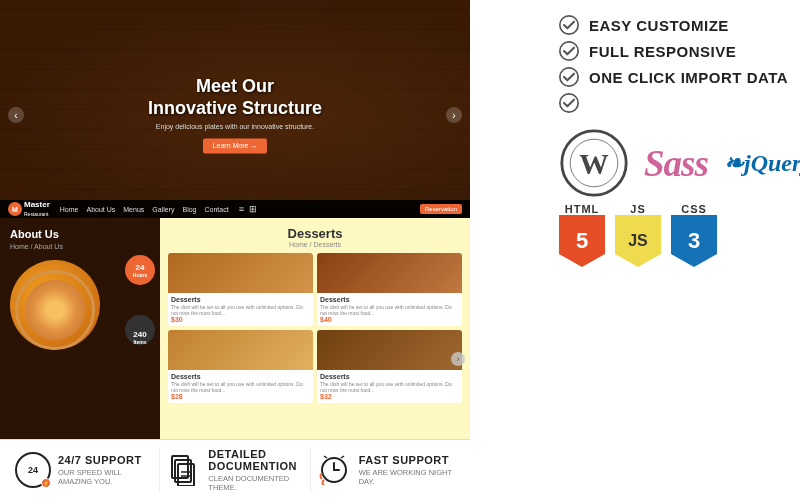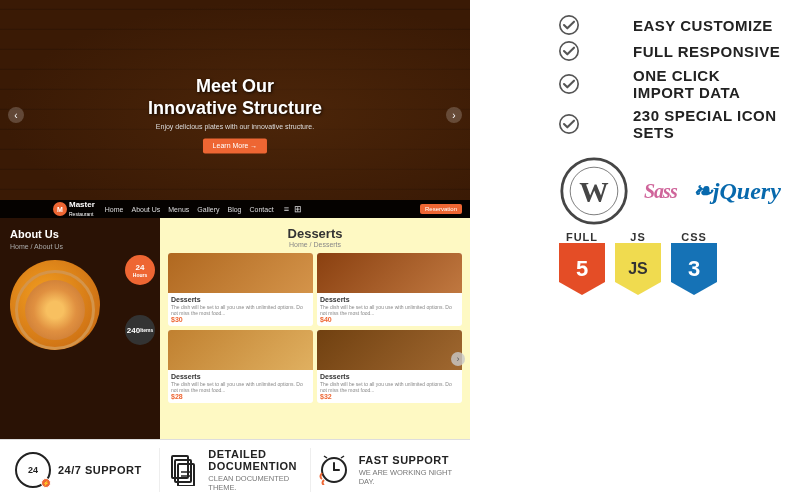--- a/index.html
+++ b/index.html
@@ -37,21 +37,20 @@
       padding: 0 8px;
       gap: 12px;
     }
     .nav-logo {
       color: #fff;
       font-size: 8px;
       font-weight: bold;
       display: flex;
       align-items: center;
       gap: 2px;
-      margin-left: 45px;
     }
     .nav-logo-icon {
       width: 14px;
       height: 14px;
       background: #e63;
       border-radius: 50%;
       display: flex;
       align-items: center;
       justify-content: center;
       color: white;
@@ -199,22 +198,22 @@
       position: absolute;
       bottom: 5px;
       right: -5px;
       background: #333;
       color: white;
       border-radius: 50%;
       width: 30px;
       height: 30px;
       display: flex;
       align-items: center;
-      justify-content: center;
-      flex-direction: row;
+      justify-content: flex-end;
+      flex-direction: column;
       font-size: 6px;
       font-weight: bold;
     }
 
     .desserts-section {
       flex: 1;
       background: #fef9c3;
       position: relative;
       overflow: hidden;
     }
@@ -304,21 +303,20 @@
     .check-icon {
       width: 20px;
       height: 20px;
       flex-shrink: 0;
     }
     .feature-text {
       font-size: 15px;
       font-weight: bold;
       color: #222;
       letter-spacing: 0.5px;
-      margin-left: 44px;
     }
 
     .tech-row {
       display: flex;
       align-items: center;
       gap: 15px;
       margin-bottom: 5px;
     }
 
     
@@ -328,21 +326,21 @@
       flex-shrink: 0;
     }
 
     .sass-jquery {
       display: flex;
       align-items: center;
       gap: 8px;
     }
     .sass-text {
       font-family: Georgia, serif;
-      font-size: 20px;
+      font-size: 37px;
       color: #cf649a;
       font-style: italic;
       font-weight: bold;
       letter-spacing: -1px;
     }
     .jquery-text {
       font-family: Georgia, serif;
       font-size: 24px;
       color: #0769ad;
       font-style: italic;
@@ -563,20 +561,21 @@
     <div class="left-stat">
 
       <div style="width:36px;height:36px;border:2.5px solid #222;border-radius:50%;display:flex;align-items:center;justify-content:center;position:relative;flex-shrink:0;">
         <span style="font-size:9px;font-weight:bold;color:#222;">24</span>
         <div style="position:absolute;bottom:-2px;right:-2px;width:10px;height:10px;background:#e63;border-radius:50%;border:1px solid white;display:flex;align-items:center;justify-content:center;">
           <span style="color:white;font-size:5px;">⚡</span>
         </div>
       </div>
       <div class="stat-text">
         <span class="stat-title">24/7 SUPPORT</span>
+        <span class="stat-sub">OUR SPEED WILL AMAZING YOU.</span>
       </div>
     </div>
     <div class="left-stat">
 
       <div style="width:36px;height:36px;display:flex;align-items:center;justify-content:center;flex-shrink:0;">
         <svg width="28" height="32" viewBox="0 0 28 32">
           <rect x="3" y="2" width="16" height="22" rx="1" fill="none" stroke="#222" stroke-width="2"></rect>
           <rect x="6" y="6" width="16" height="22" rx="1" fill="none" stroke="#222" stroke-width="2"></rect>
           <rect x="9" y="10" width="16" height="22" rx="1" fill="none" stroke="#222" stroke-width="2"></rect>
           <line x1="12" y1="18" x2="22" y2="18" stroke="#222" stroke-width="1.5"></line>
@@ -631,42 +630,41 @@
         <circle cx="12" cy="12" r="11" fill="none" stroke="#555" stroke-width="2"></circle>
         <polyline points="6,12 10,16 18,8" fill="none" stroke="#555" stroke-width="2.5" stroke-linecap="round" stroke-linejoin="round"></polyline>
       </svg>
       <span class="feature-text">ONE CLICK IMPORT DATA</span>
     </div>
     <div class="feature-item">
       <svg class="check-icon" viewBox="0 0 24 24">
         <circle cx="12" cy="12" r="11" fill="none" stroke="#555" stroke-width="2"></circle>
         <polyline points="6,12 10,16 18,8" fill="none" stroke="#555" stroke-width="2.5" stroke-linecap="round" stroke-linejoin="round"></polyline>
       </svg>
-      <span class="feature-text">230 SPECIAL ICON SETS</span>
     </div>
   </div>
 
   <div class="tech-row">
 
     <svg class="wp-logo" viewBox="0 0 100 100">
       <circle cx="50" cy="50" r="46" fill="none" stroke="#464646" stroke-width="4"></circle>
       <circle cx="50" cy="50" r="34" fill="none" stroke="#464646" stroke-width="1"></circle>
 
       <text x="50" y="65" text-anchor="middle" font-size="42" font-weight="bold" fill="#464646" font-family="Georgia, serif">W</text>
     </svg>
     <div class="sass-jquery">
       <span class="sass-text">Sass</span>
       <span style="color:#aaa;font-size:20px;"></span>
       <span class="jquery-text"><span style="color:#0769ad;">❧</span>jQuery</span>
     </div>
   </div>
 
   <div class="html5-badges">
     <div class="badge-html">
-      <div class="badge-label">FULL</div>
+      <div class="badge-label">HTML</div>
       <div class="shield-html">5</div>
     </div>
     <div class="badge-html">
       <div class="badge-label">JS</div>
       <div class="shield-js" style="font-size:16px;font-weight:bold;color:#333;">JS</div>
     </div>
     <div class="badge-html">
       <div class="badge-label">CSS</div>
       <div class="shield-css">3</div>
     </div>

